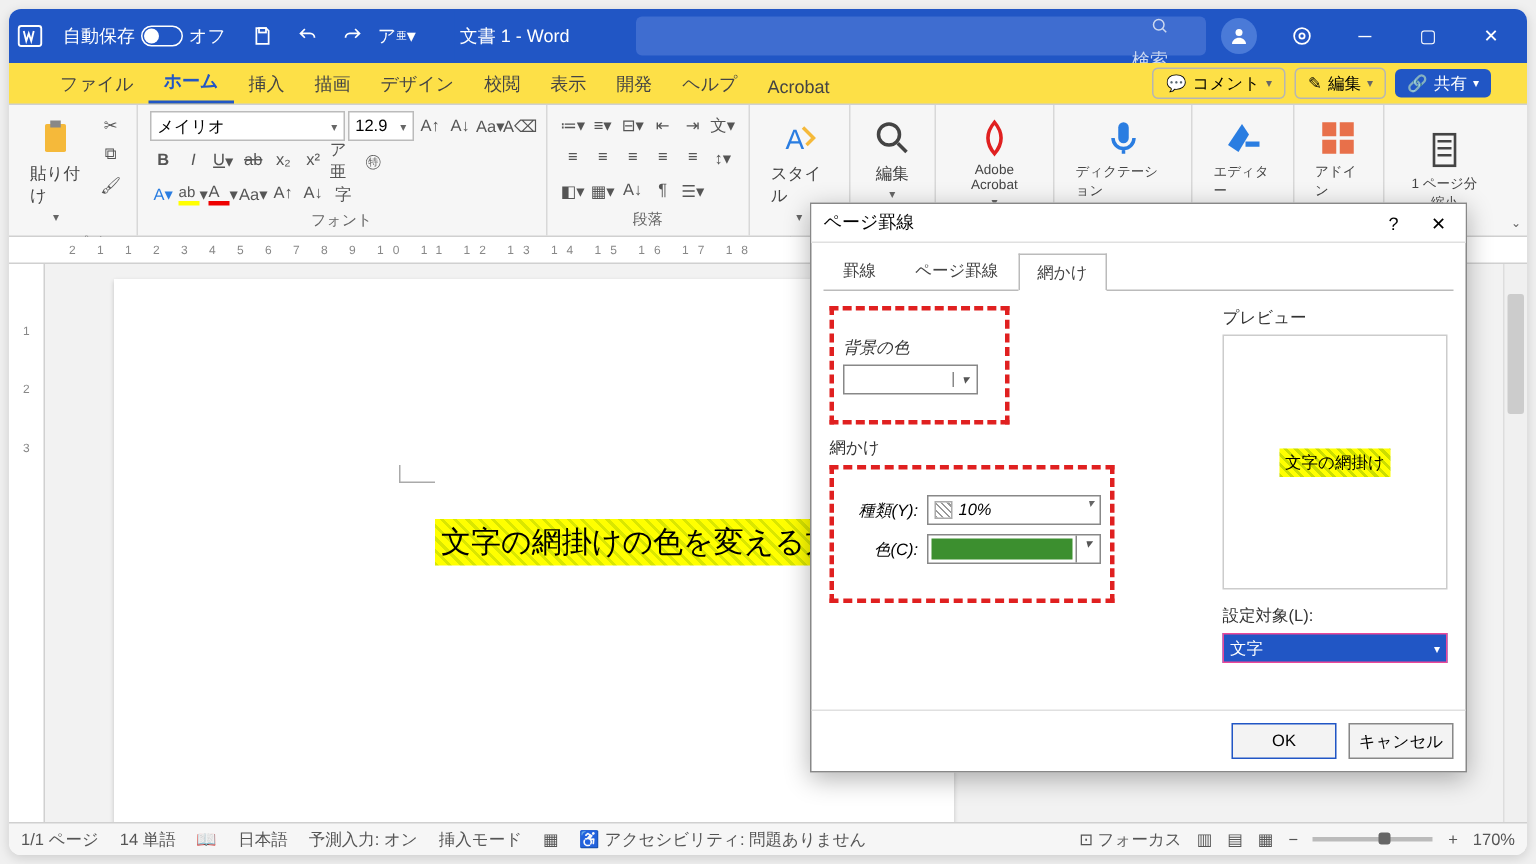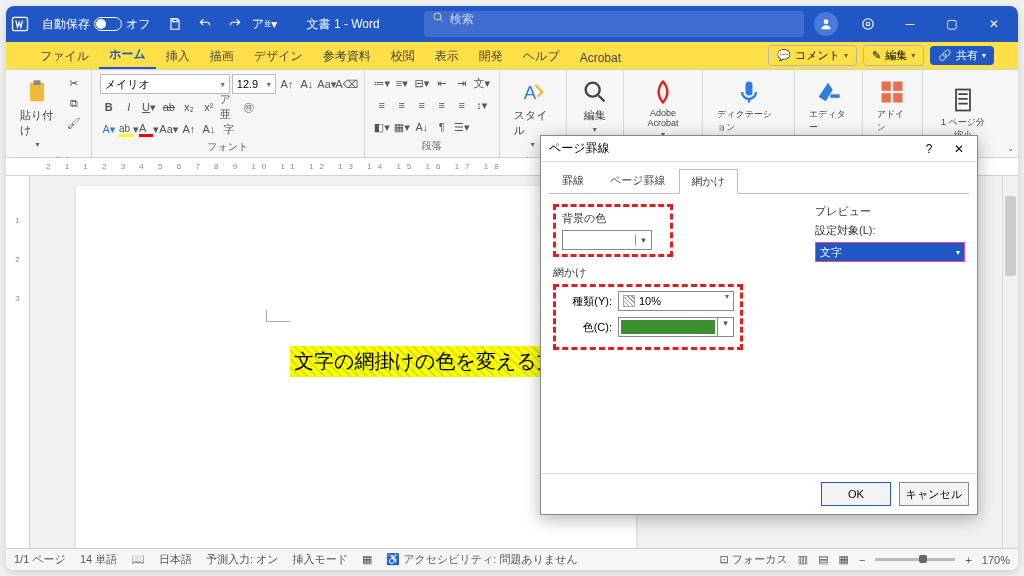--- a/index.html
+++ b/index.html
@@ -6,21 +6,21 @@
 body { width: 1024px; height: 576px; background: #f0f0f0; overflow: hidden; position: relative; }
 .window { position: absolute; inset: 6px; background: #fff; border-radius: 8px; overflow: hidden; display: flex; flex-direction: column; box-shadow: 0 2px 8px rgba(0,0,0,0.15); }
 .titlebar { height: 36px; background: #2156c5; display: flex; align-items: center; color: #fff; font-size: 12px; padding: 0 4px; }
 .titlebar .left { display: flex; align-items: center; gap: 6px; }
 .titlebar .ico { width: 20px; height: 20px; display: flex; align-items: center; justify-content: center; }
 .autosave { display: flex; align-items: center; gap: 4px; margin: 0 6px; }
 .toggle { width: 28px; height: 14px; border: 1px solid #fff; border-radius: 8px; position: relative; }
 .toggle::after { content: ''; position: absolute; width: 10px; height: 10px; background: #fff; border-radius: 50%; top: 1px; left: 1px; }
 .qat-btn { width: 24px; height: 24px; display: flex; align-items: center; justify-content: center; color: #fff; }
 .titlebar .docname { margin-left: 20px; }
-.searchbox { margin-left: 40px; width: 380px; height: 26px; background: #3f6dd0; border-radius: 4px; display: flex; align-items: flex-start; padding: 0 8px; color: #cdd9f0; gap: 6px; }
+.searchbox { margin-left: 40px; width: 380px; height: 26px; background: #3f6dd0; border-radius: 4px; display: flex; align-items: flex-end; padding: 0 25px; color: #cdd9f0; gap: 6px; flex-direction: column; }
 .titlebar .right { margin-left: auto; display: flex; align-items: center; gap: 2px; }
 .winbtn { width: 40px; height: 36px; display: flex; align-items: center; justify-content: center; color: #fff; }
 .avatar { width: 24px; height: 24px; border-radius: 50%; background: #4a7ad8; display: flex; align-items: center; justify-content: center; margin-right: 8px; }
 
 .tabs { height: 28px; background: #fde047; display: flex; align-items: flex-end; padding: 0 24px; border-bottom: 1px solid #d0d0d0; font-size: 12px; }
 .tab { padding: 4px 10px; color: #444; cursor: pointer; }
 .tab.active { color: #2156c5; border-bottom: 2px solid #2156c5; font-weight: 600; }
 .tabs .rightctl { margin-left: auto; display: flex; gap: 6px; align-items: center; padding-bottom: 3px; }
 .pill { border: 1px solid #b5b5b5; border-radius: 4px; padding: 2px 8px; font-size: 11px; display: flex; align-items: center; gap: 4px; }
 .share { background: #2156c5; color: #fff; border: none; }
@@ -59,21 +59,21 @@
 .dlg-tabs { display: flex; padding: 6px 8px 0; gap: 0; font-size: 11px; }
 .dlg-tab { padding: 4px 12px; border: 1px solid transparent; color: #444; }
 .dlg-tab.active { border: 1px solid #bbb; border-bottom: 1px solid #fff; background: #fff; position: relative; top: 1px; }
 .dlg-body { flex: 1; border-top: 1px solid #bbb; margin: 0 8px; padding: 10px 4px; display: flex; gap: 10px; }
 .dlg-left { flex: 1; }
 .dlg-right { width: 150px; }
 .fieldset-label { font-size: 11px; color: #333; margin-bottom: 4px; }
 .color-combo { display: flex; align-items: center; width: 90px; height: 20px; border: 1px solid #888; }
 .color-swatch-box { flex: 1; margin: 2px; }
 .combo-arrow { width: 16px; border-left: 1px solid #888; text-align: center; font-size: 9px; color: #555; }
-.redbox { border: 3px dashed #e02020; padding: 4px 6px; margin-bottom: 8px; }
+.redbox { border: 3px dashed #e02020; padding: 17px 6px; margin-bottom: 8px; font-style: italic; }
 .pattern-row { display: flex; align-items: center; gap: 6px; margin-bottom: 6px; }
 .pattern-row label { width: 50px; text-align: right; font-size: 11px; }
 .pattern-select { flex: 1; height: 20px; border: 1px solid #888; display: flex; padding: 0 4px; font-size: 11px; justify-content: space-between; }
 .pattern-select .sw { width: 12px; height: 12px; background-image: repeating-linear-gradient(45deg, #999 0 1px, transparent 1px 3px); border: 1px solid #aaa; margin-right: 4px; }
 .color-select { flex: 1; height: 20px; border: 1px solid #888; display: flex; }
 .color-select .fill { flex: 1; margin: 2px; background: #3c8f2f; }
 .preview-box { border: 1px solid #ccc; height: 170px; background: #fff; display: flex; align-items: center; justify-content: center; margin-bottom: 10px; }
 .preview-text { background: #ffff00; background-image: repeating-linear-gradient(45deg, rgba(50,120,0,0.25) 0 2px, transparent 2px 5px); padding: 2px 4px; font-size: 11px; }
 .target-select { width: 100%; height: 20px; border: 1px solid #ec4899; background: #2156c5; color: #fff; padding: 0 4px; display: flex; align-items: center; justify-content: space-between; font-size: 11px; }
 .dlg-buttons { display: flex; justify-content: flex-end; gap: 8px; padding: 8px; border-top: 1px solid #e0e0e0; }
@@ -145,21 +145,20 @@
       <span class="winbtn">✕</span>
     </div>
   </div>
 
   <div class="tabs">
     <span class="tab">ファイル</span>
     <span class="tab active">ホーム</span>
     <span class="tab">挿入</span>
     <span class="tab">描画</span>
     <span class="tab">デザイン</span>
-    <span class="tab">参考資料</span>
     <span class="tab">校閲</span>
     <span class="tab">表示</span>
     <span class="tab">開発</span>
     <span class="tab">ヘルプ</span>
     <span class="tab">Acrobat</span>
     <div class="rightctl">
       <span class="pill">💬 <span>コメント</span> <span class="chev">▾</span></span>
       <span class="pill">✎ <span>編集</span> <span class="chev">▾</span></span>
       <span class="pill share">🔗 <span>共有</span> <span class="chev" style="color:#fff">▾</span></span>
     </div>
@@ -432,20 +431,23 @@
           <label>色(C):</label>
           <div class="color-select">
             <div class="fill"></div>
             <div class="combo-arrow">▾</div>
           </div>
         </div>
       </div>
     </div>
     <div class="dlg-right">
       <div class="fieldset-label">プレビュー</div>
+      <div class="preview-box">
+        <span class="preview-text">文字の網掛け</span>
+      </div>
       <div class="fieldset-label">設定対象(L):</div>
       <div class="target-select">
         <span>文字</span>
         <span class="chev" style="color:#fff">▾</span>
       </div>
     </div>
   </div>
   <div class="dlg-buttons">
     <button class="dlg-btn primary">OK</button>
     <button class="dlg-btn">キャンセル</button>

